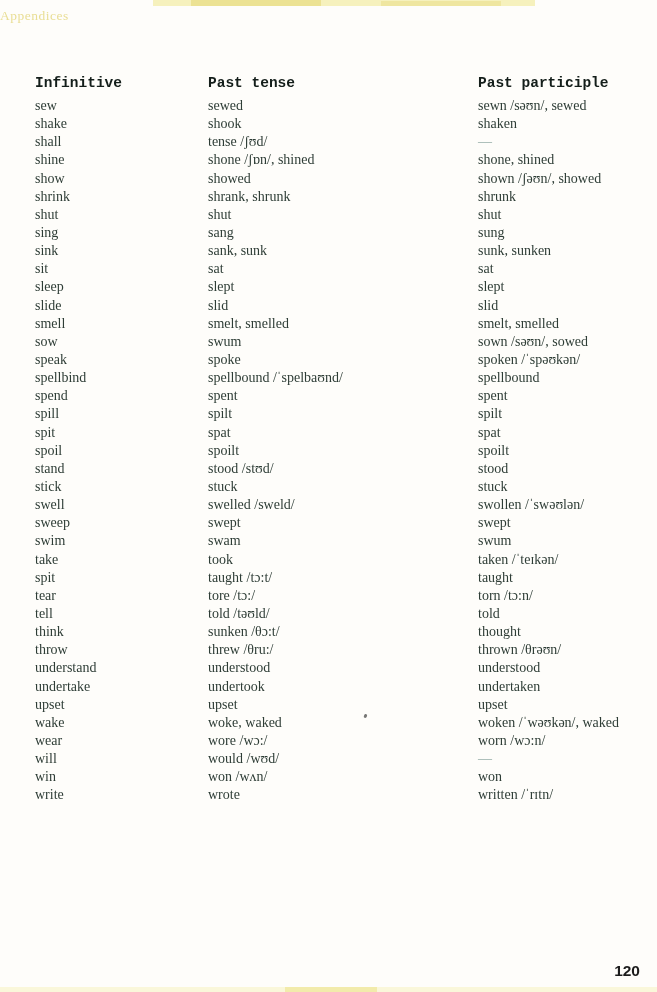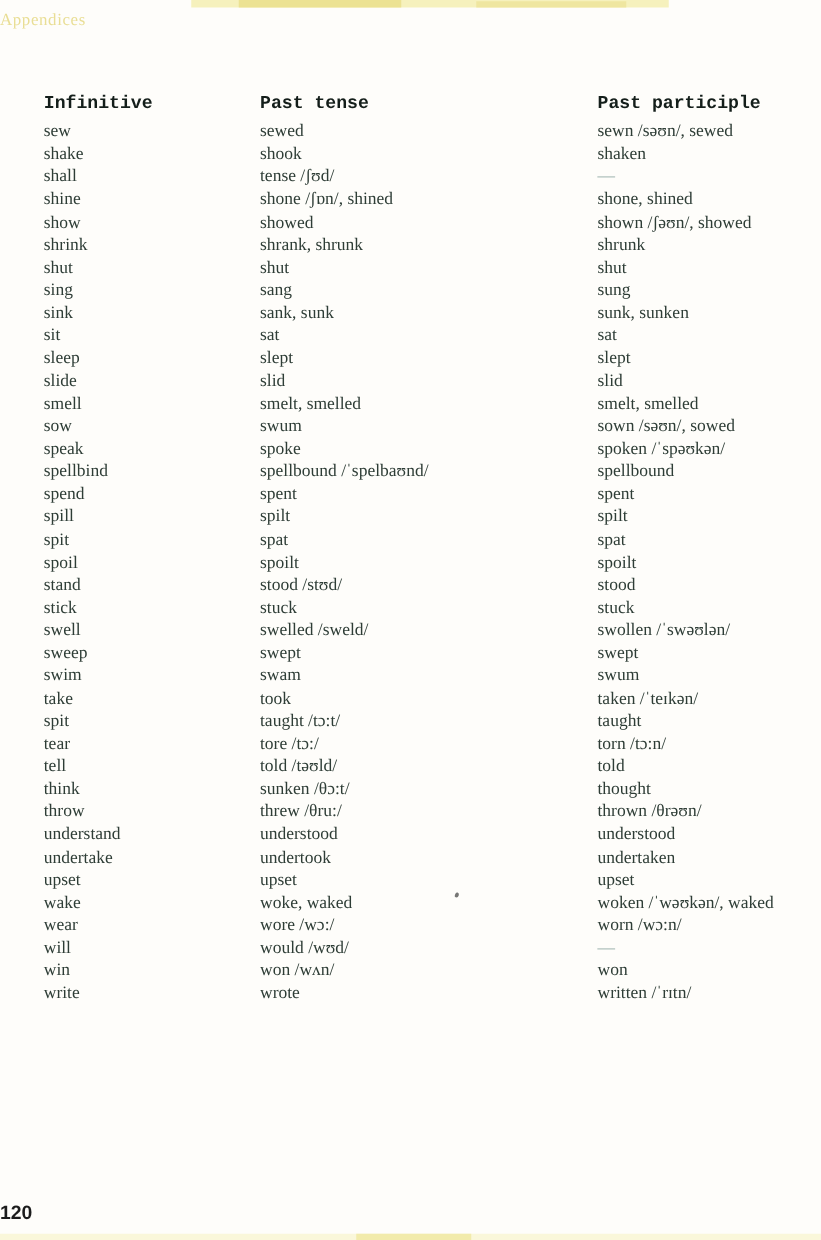--- a/index.html
+++ b/index.html
@@ -73,21 +73,21 @@
     border-radius: 50% 50% 60% 40%;
     opacity: 0.75;
     transform: rotate(20deg);
   }
 
   
   .page-number {
     position: absolute;
     left: 0; right: 17px;
     top: 962px;
-    text-align: left;
+    text-align: right;
     font-family: "Liberation Sans", "DejaVu Sans", sans-serif;
     font-weight: bold;
     font-size: 15.5px;
     color: #1c1c1c;
   }
   .bottom-strip {
     position: absolute;
     left: 0; bottom: 0;
     width: 657px; height: 5px;
     background: #faf7da;

